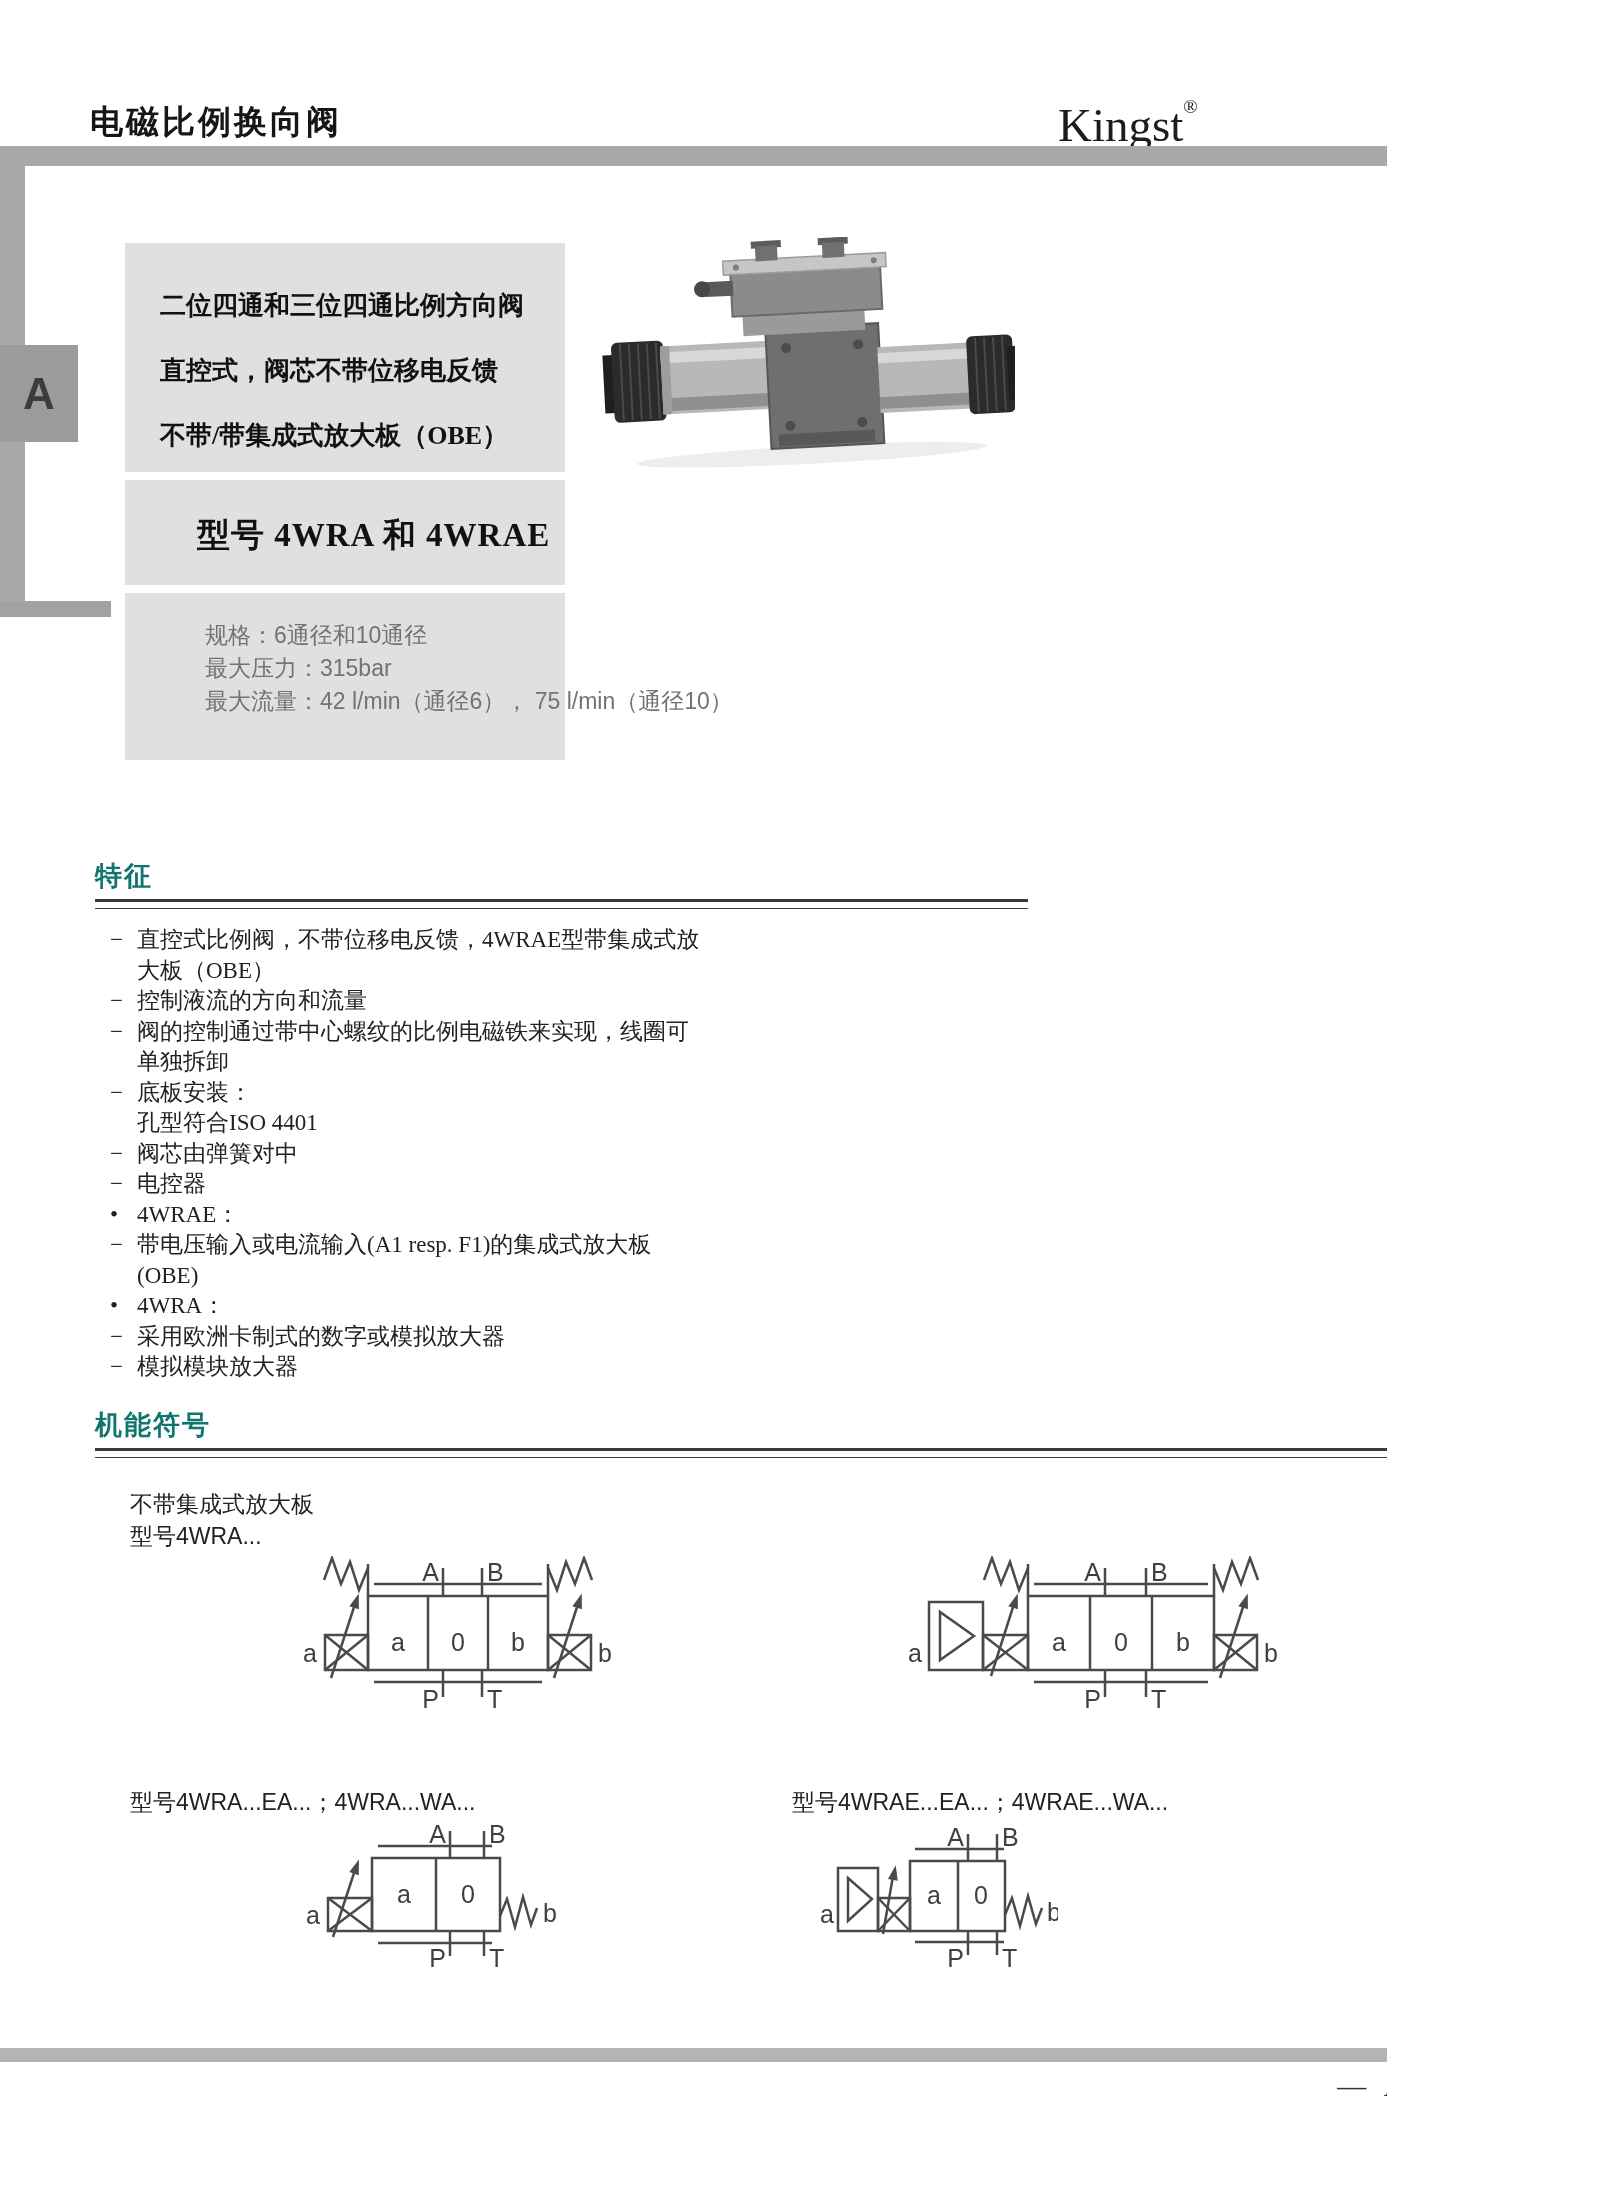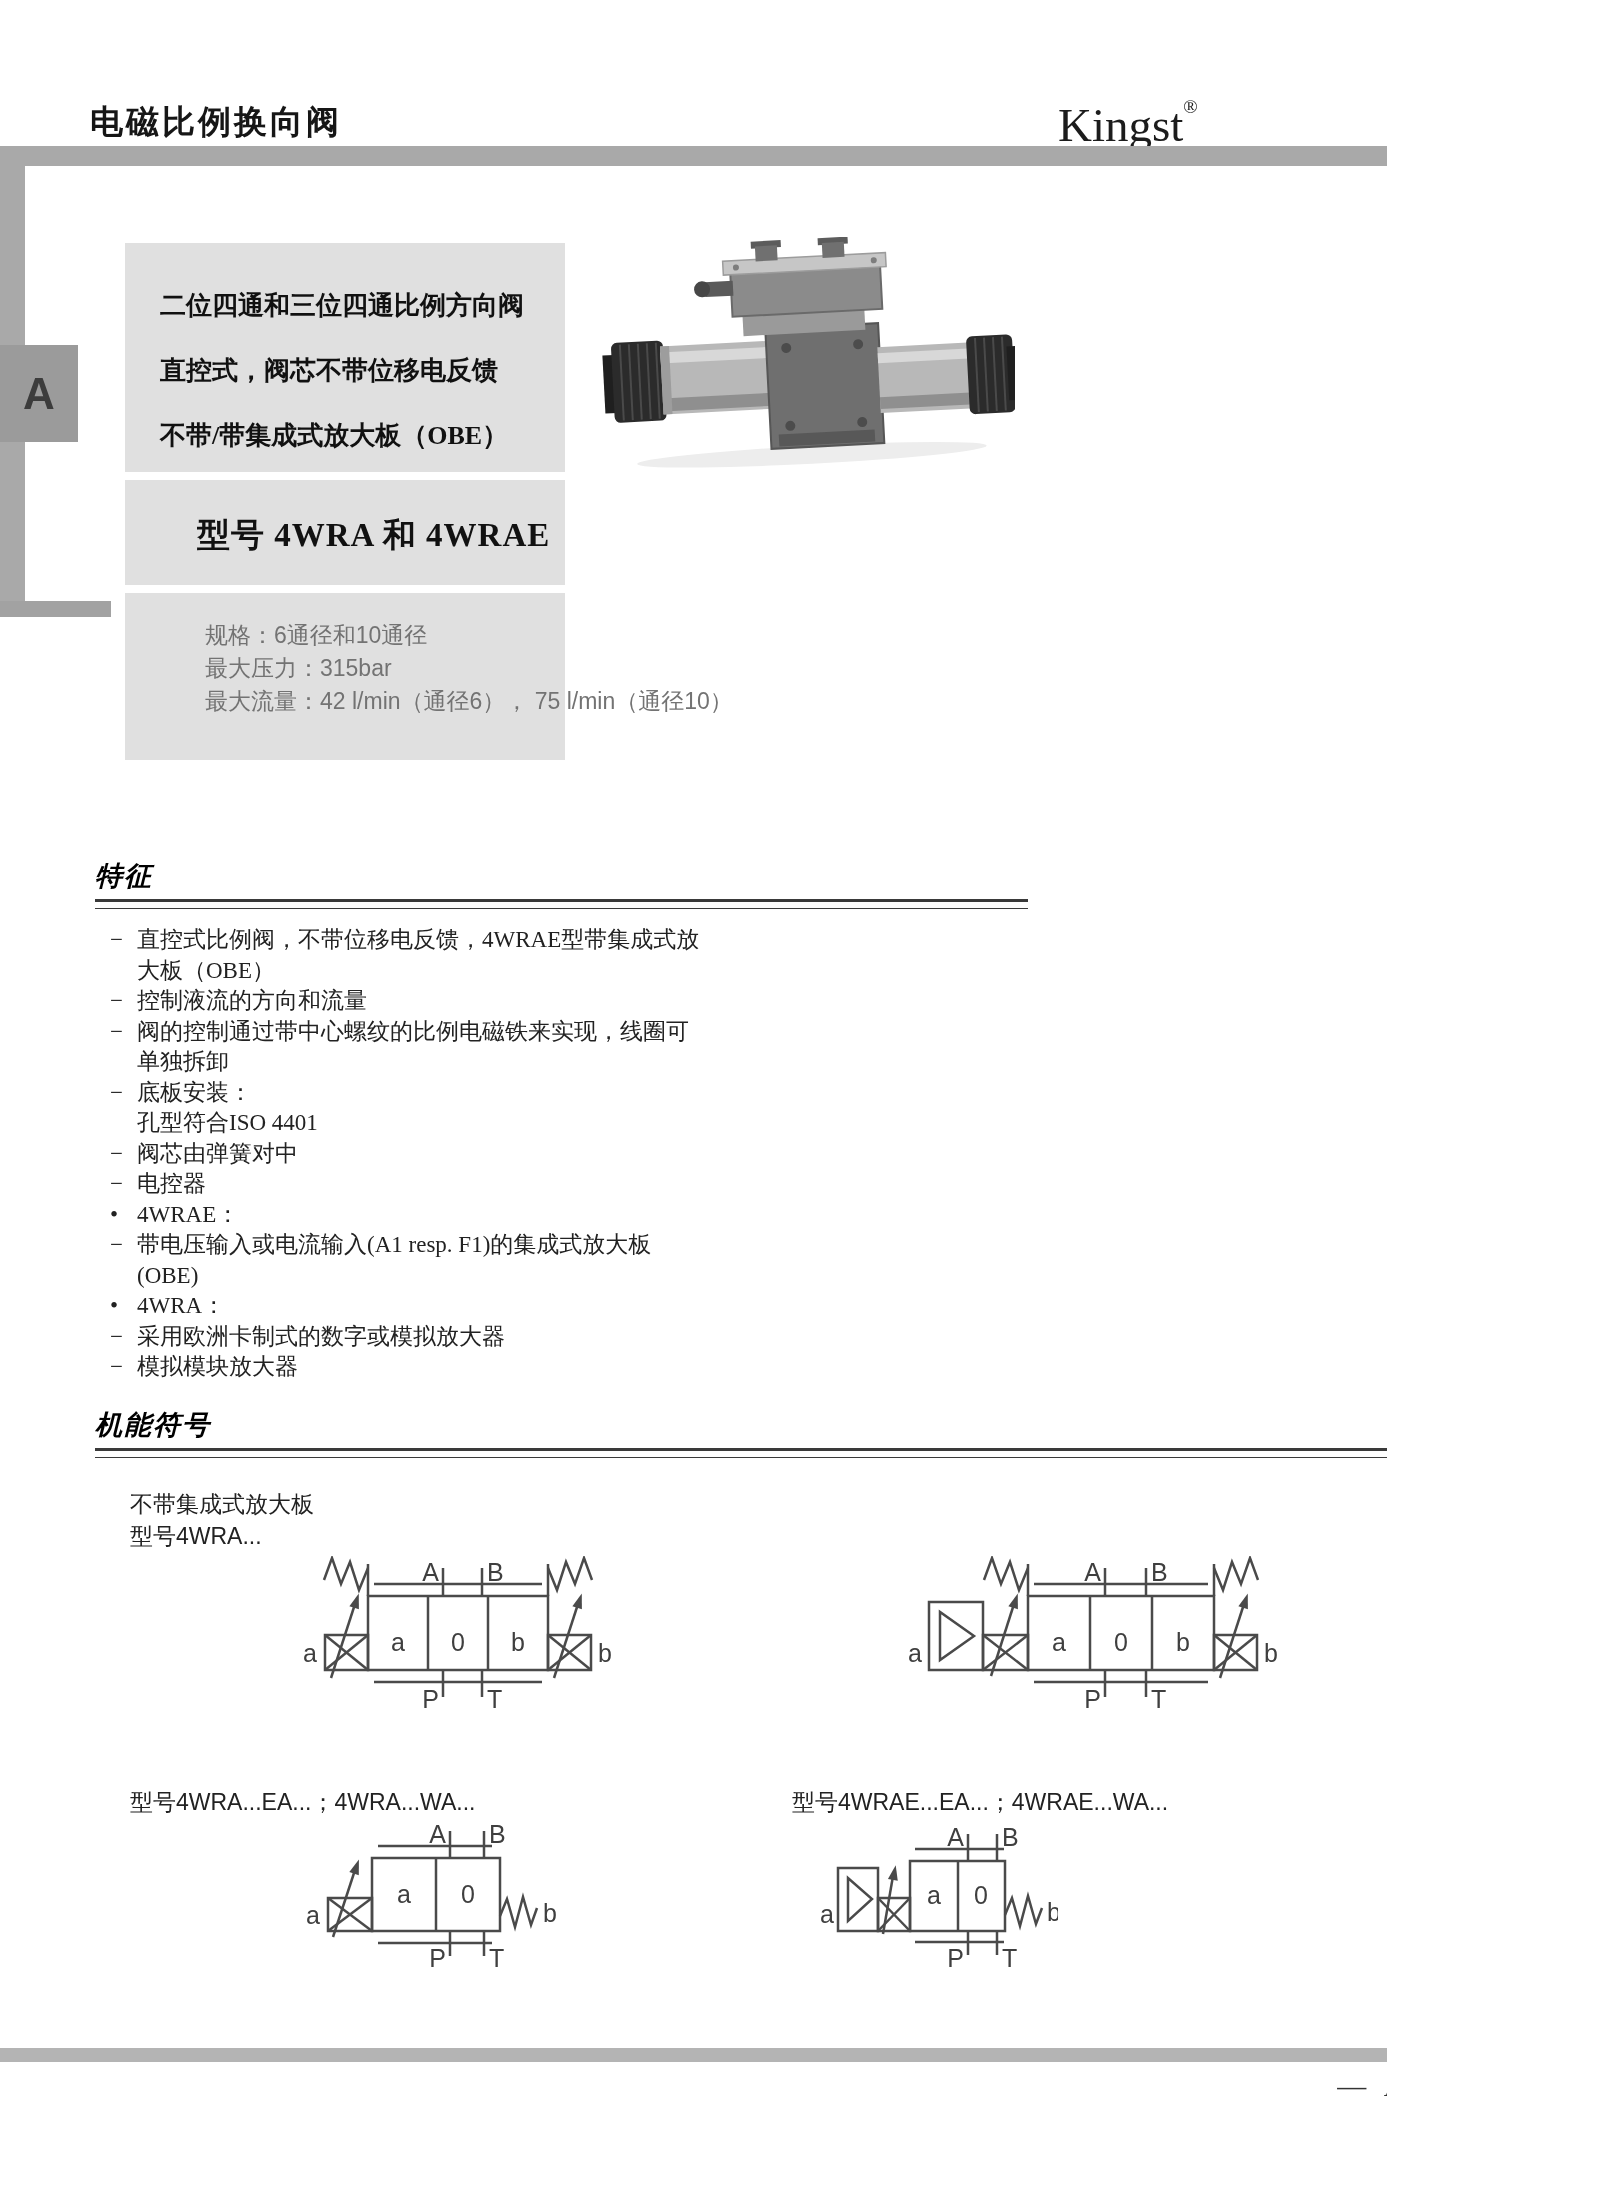--- a/index.html
+++ b/index.html
@@ -23,21 +23,21 @@
   
   .panel{background:#e0e0e0;}
   .box1{left:125px;top:243px;width:440px;height:229px;}
   .box1-txt{left:160px;top:273px;font-size:26px;font-weight:bold;line-height:65px;color:#111;}
   .box2{left:125px;top:480px;width:440px;height:105px;}
   .box2-txt{left:197px;top:513px;font-size:33px;font-weight:bold;color:#111;letter-spacing:1px;text-align:right;}
   .box3{left:125px;top:593px;width:440px;height:167px;}
   .box3-txt{left:205px;top:619px;font-size:23px;line-height:33px;color:#737373;}
 
   
-  .sect-head{font-size:27px;font-weight:bold;color:#000000;letter-spacing:2px;font-style:italic;}
+  .sect-head{font-size:27px;font-weight:bold;color:#0f766e;letter-spacing:2px;}
   .rule{height:6px;border-top:3px solid #3a3a3a;border-bottom:1px solid #3a3a3a;}
 
   
   .feat-list{left:110px;top:925px;width:640px;}
   .feat-row{display:flex;line-height:30.5px;font-size:23px;color:#222;}
   .feat-b{width:27px;flex:0 0 27px;}
   .feat-t{flex:1;}
 
   
   .col-label{font-size:23px;line-height:32px;color:#222;}

